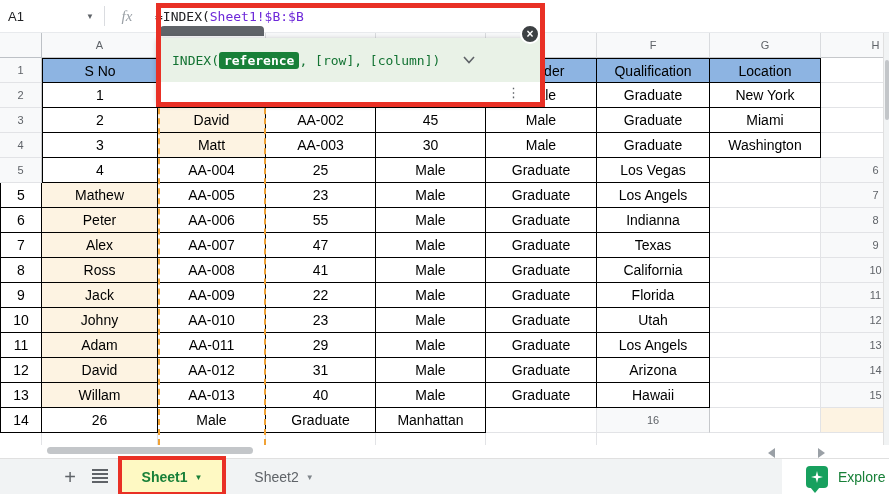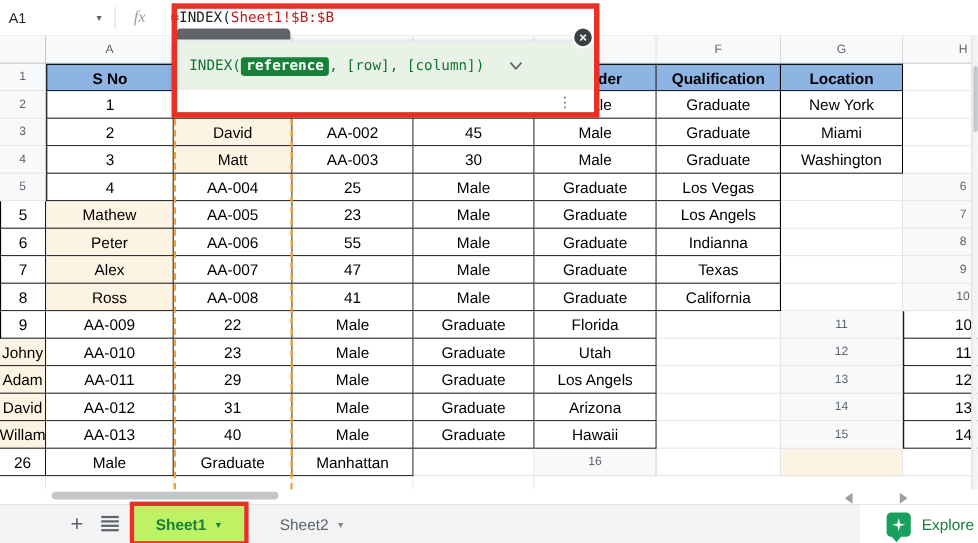--- a/index.html
+++ b/index.html
@@ -11,38 +11,38 @@
   
   #formula-bar { position:absolute; left:0; top:0; width:889px; height:33px;
     background:#fff; display:flex; align-items:center; border-bottom:1px solid #e8eaed; }
   #name-box { width:104px; display:flex; align-items:center; justify-content:space-between;
     padding:0 10px 0 8px; font-size:13px; color:#202124;gap:44px; }
   #name-box .caret { font-size:8px; color:#5f6368; }
   #fb-divider { width:1px; height:20px; background:#dadce0; }
   #fx-label { width:44px; text-align:center; font-family:"Liberation Serif",serif;
     font-style:italic; font-size:15px; color:#9aa0a6; }
   #formula-text { font-family:"DejaVu Sans Mono",monospace; font-size:13px; margin-left:6px; white-space:pre; }
-  #formula-text .rng { color:#b91c1c; }
+  #formula-text .rng { color:#6d28d9; }
   
   #grid { position:absolute; left:0; top:33px; width:889px; height:412px;
     display:grid; overflow:hidden; background:#fff;
     grid-template-columns:42px 116px 108px 110px 110px 111px 113px 111px 110px;
     grid-auto-rows:25px; }
   .gc { display:flex; align-items:center; justify-content:center; overflow:hidden;
     font-size:14px; color:#000; }
   .corner { background:#f8f9fa; border-right:1px solid #bdc1c6; border-bottom:1px solid #bdc1c6; }
   .letter { background:#f8f9fa; color:#5f6368; font-size:11px;
     border-right:1px solid #d9dbde; border-bottom:1px solid #c6c8cb; }
   .rowhdr { background:#f8f9fa; color:#5f6368; font-size:11px;
     border-right:1px solid #c6c8cb; border-bottom:1px solid #e2e3e6; }
   .cell { border-right:1px solid #e2e3e6; border-bottom:1px solid #e2e3e6; background:#fff; }
   .cell.black { border-right:1px solid #000; border-bottom:1px solid #000; }
   .cell.bleft { border-left:1px solid #000; }
   .cell.btop  { border-top:1px solid #000; }
-  .cell.blue  { background:#8db4e2; font-weight:bold; }
+  .cell.blue  { background:#8db4e2; font-weight:normal; }
   .cell.cream { background:#fdf3e2; }
   
   #range-dash { position:absolute; left:158px; top:58px; width:108px; height:387px;
     border-left:2px dashed #f0a236; border-right:2px dashed #f0a236;
     pointer-events:none; z-index:2; }
   
   #colB-selbar { position:absolute; left:160px; top:26px; width:104px; height:10px;
     background:#5f6368; border-radius:4px 4px 0 0; z-index:4; }
   #fn-help { position:absolute; left:158px; top:38px; width:382px; height:64px;
     background:#fff; box-shadow:0 2px 6px rgba(0,0,0,.35); z-index:5; }
@@ -73,21 +73,21 @@
     background:#c3c6c9; border-radius:2px; }
   
   #tabbar { position:absolute; left:0; top:458px; width:889px; height:36px;
     background:#f1f3f4; border-top:1px solid #e0e0e0; }
   #add-sheet-btn { position:absolute; left:56px; top:0; width:28px; height:36px;
     display:flex; align-items:center; justify-content:center;
     font-size:20px; color:#5f6368; }
   #all-sheets-btn { position:absolute; left:92px; top:10px; width:16px; height:16px; }
   #all-sheets-btn .bar { width:16px; height:2px; background:#5f6368; margin-bottom:2px; }
   #tab-sheet1 { position:absolute; left:122px; top:0; width:100px; height:36px;
-    background:#bef264; display:flex; align-items:center; justify-content:center; gap:7px;
+    background:#fef9c3; display:flex; align-items:center; justify-content:center; gap:7px;
     color:#188038; font-weight:bold; font-size:14px; }
   #tab-sheet1 .caret { font-size:8px; color:#188038; }
   #tab1-red-box { position:absolute; left:118px; top:456px; width:108px; height:40px;
     border:4px solid #e93025; z-index:10; pointer-events:none; }
   #tab-sheet2 { position:absolute; left:238px; top:0; width:92px; height:36px;
     display:flex; align-items:center; justify-content:center; gap:7px;
     color:#5f6368; font-size:14px; }
   #tab-sheet2 .caret { font-size:8px; color:#80868b; }
   #explore-panel { position:absolute; left:782px; top:0; width:107px; height:36px;
     background:#fff; display:flex; align-items:center; gap:10px; padding-left:24px; }
@@ -200,20 +200,21 @@
       <div class="gc cell black bleft">8</div>
       <div class="gc cell black cream">Ross</div>
       <div class="gc cell black">AA-008</div>
       <div class="gc cell black">41</div>
       <div class="gc cell black">Male</div>
       <div class="gc cell black">Graduate</div>
       <div class="gc cell black">California</div>
       <div class="gc cell"></div>
       <div class="gc rowhdr">10</div>
       <div class="gc cell black bleft">9</div>
+      <div class="gc cell black cream">Jack</div>
       <div class="gc cell black">AA-009</div>
       <div class="gc cell black">22</div>
       <div class="gc cell black">Male</div>
       <div class="gc cell black">Graduate</div>
       <div class="gc cell black">Florida</div>
       <div class="gc cell"></div>
       <div class="gc rowhdr">11</div>
       <div class="gc cell black bleft">10</div>
       <div class="gc cell black cream">Johny</div>
       <div class="gc cell black">AA-010</div>

